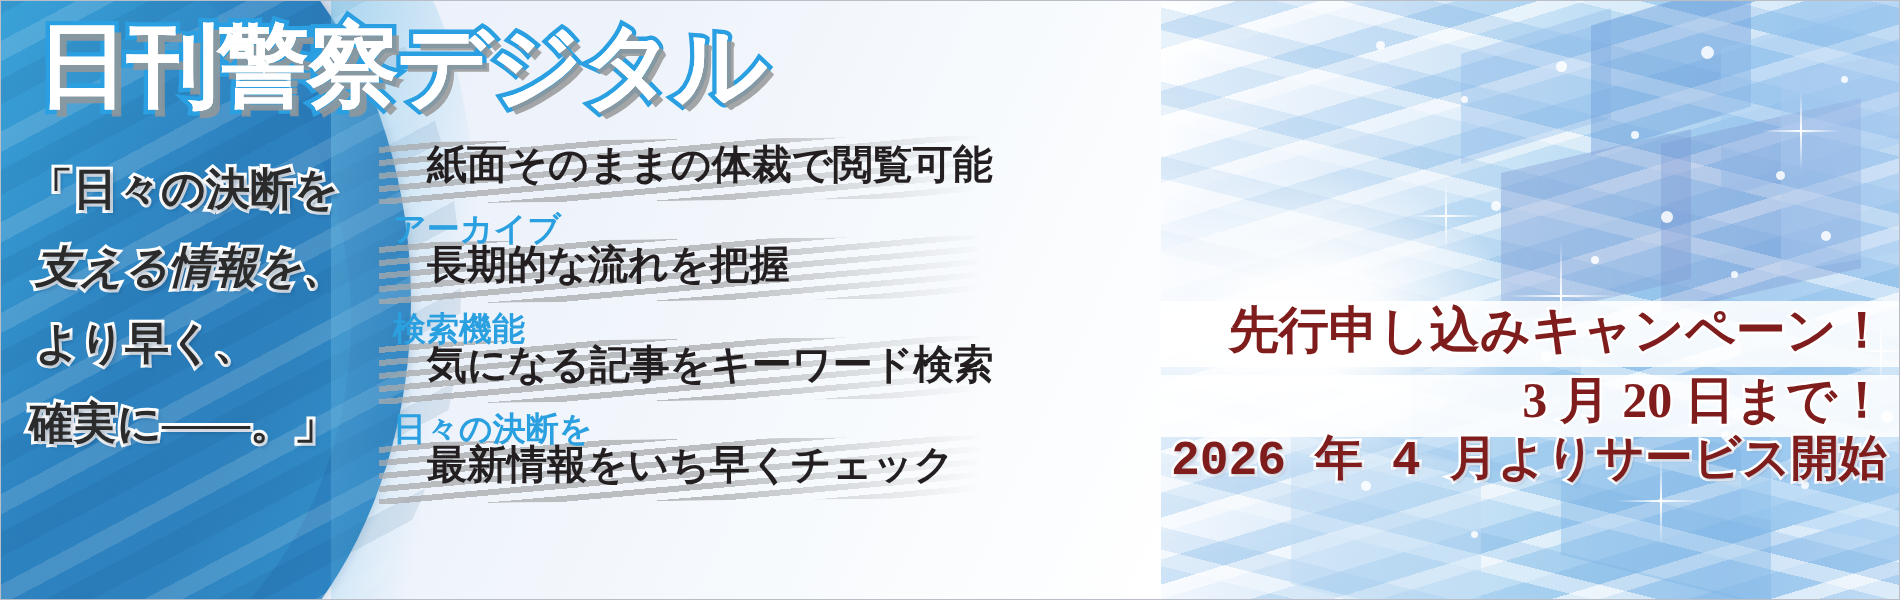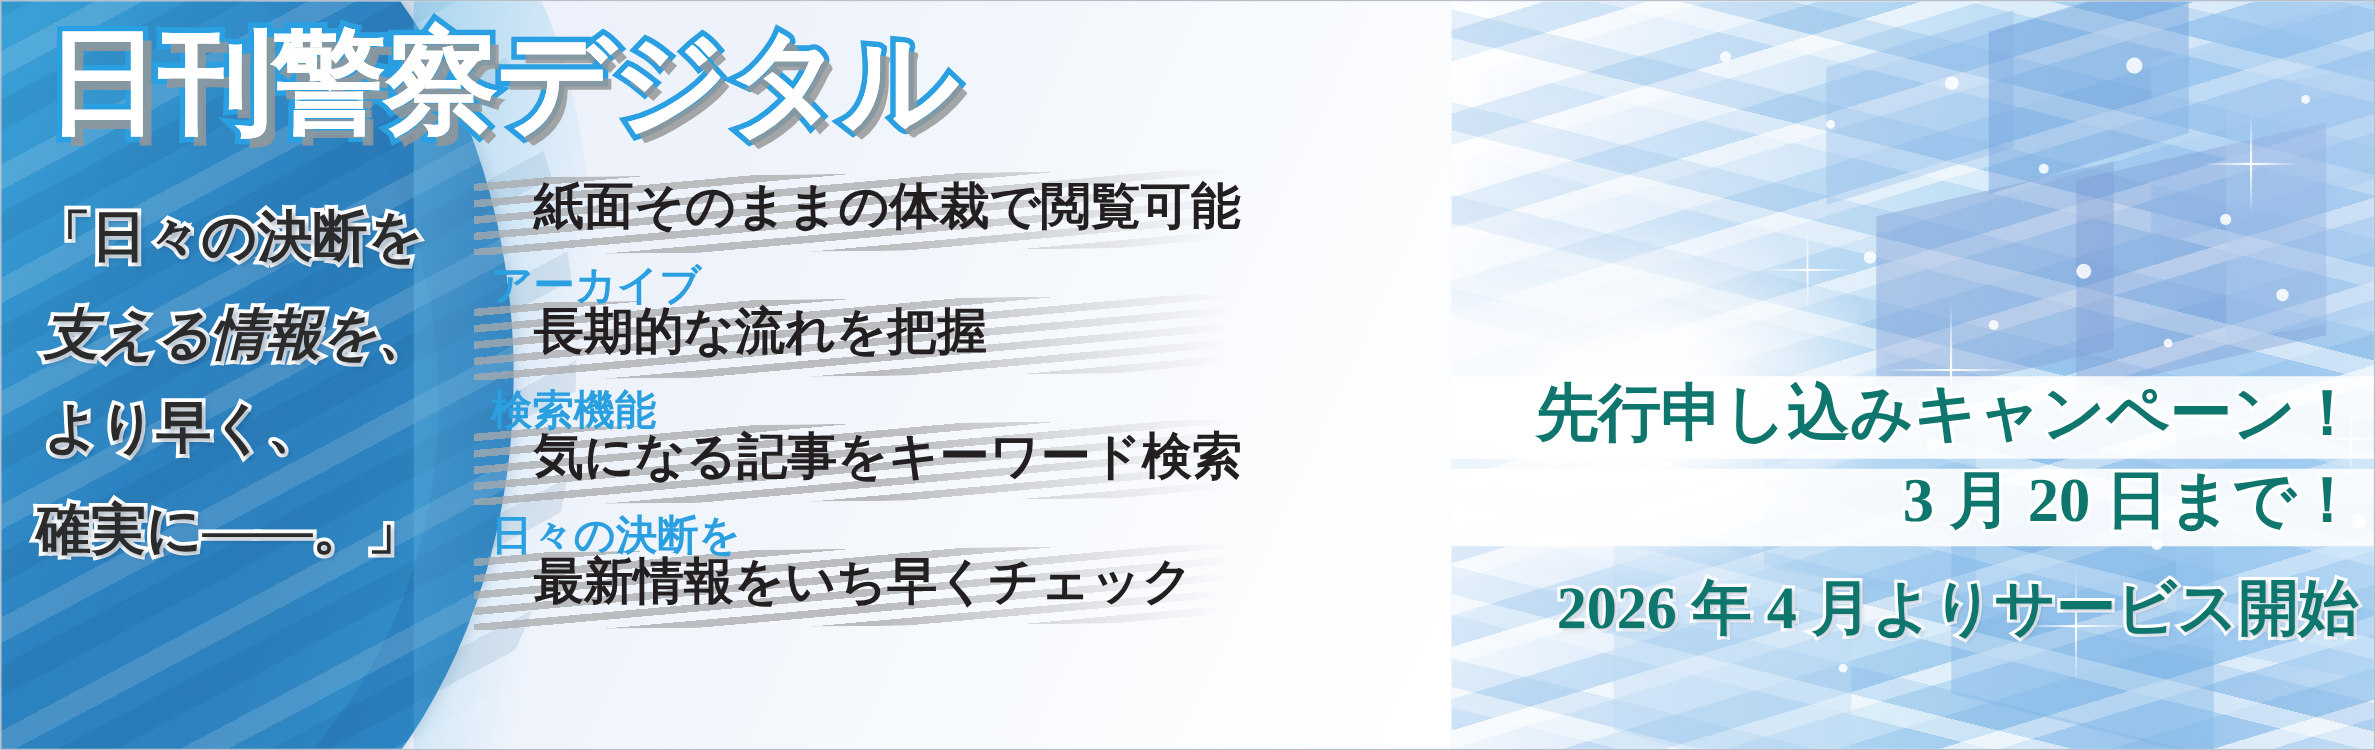--- a/index.html
+++ b/index.html
@@ -199,30 +199,30 @@
   .cmp-band{
     position:absolute;right:0;width:100%;
     background:rgba(255,255,255,.88);
   }
   .cmp-band.b1{top:10px;height:66px;}
   .cmp-band.b2{top:84px;height:62px;}
   .cmp-line{
     position:relative;
     font-family:"Liberation Serif", serif;
     font-weight:bold;
-    color:#0f766e;
+    color:#7f1d1d;
     -webkit-text-stroke:5px #ffffff;
     paint-order:stroke fill;
     white-space:nowrap;
     padding-right:14px;
   }
   .cmp-line.l1{font-size:50px;line-height:62px;margin-top:8px;}
   .cmp-line.l2{font-size:50px;line-height:62px;margin-top:8px;}
-  .cmp-line.l3{font-size:48px;line-height:60px;margin-top:26px;
-    text-shadow:2px 2px 3px rgba(30,60,110,.25);}
+  .cmp-line.l3{font-size:48px;line-height:60px;
+    text-shadow:2px 2px 3px rgba(30,60,110,.25);font-family:Liberation Mono, monospace;}
 </style>
 </head>
 <body>
 
 <div id="banner">
 
   <div class="paper-bg"></div>
 
   <div class="blue-panel">
     <div class="shape"></div>

